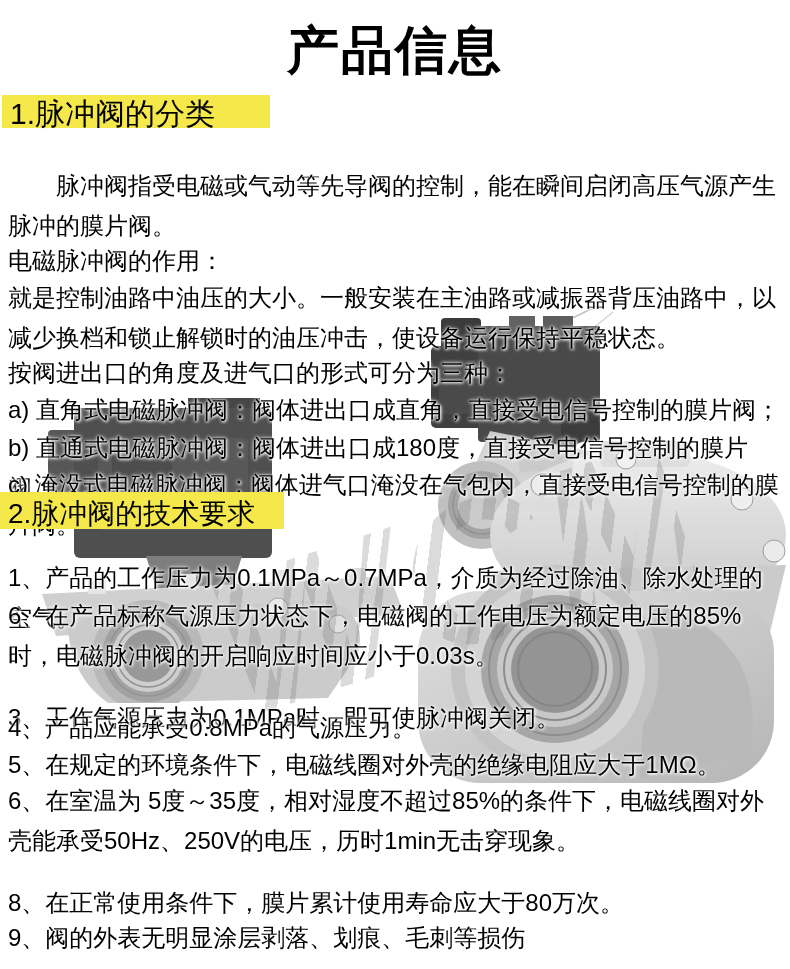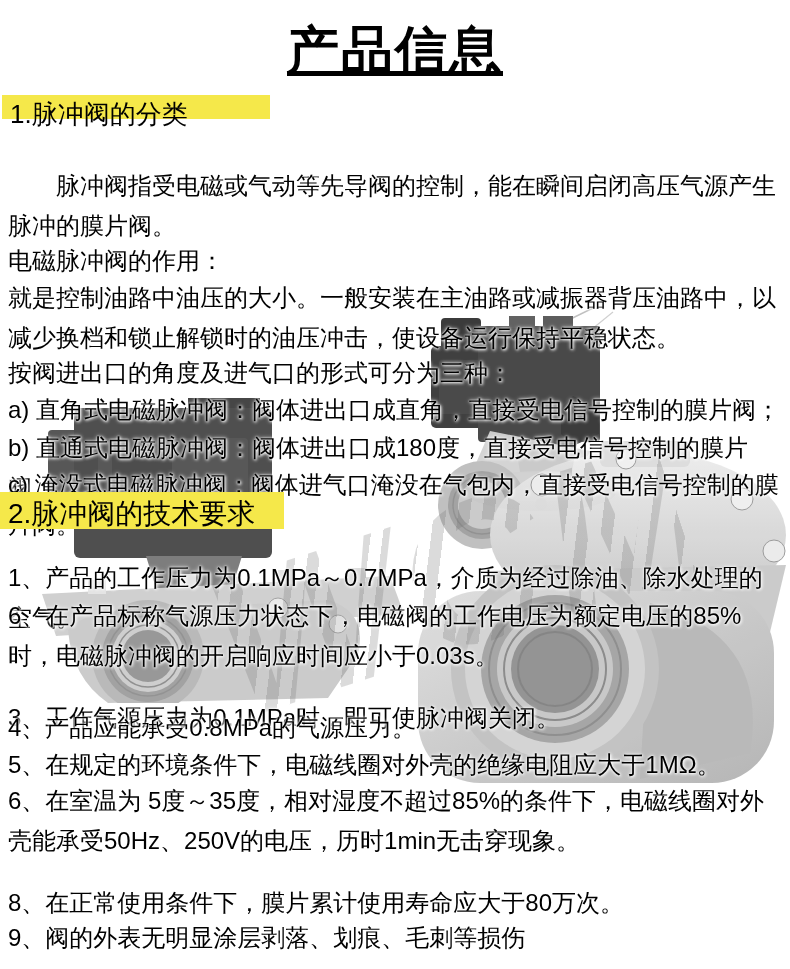--- a/index.html
+++ b/index.html
@@ -13,27 +13,27 @@
     position:absolute;z-index:2;left:210px;top:420px;width:480px;height:340px;
     transform:rotate(-18deg);
     font-size:200px;font-weight:bold;font-style:italic;line-height:320px;
     text-align:center;letter-spacing:6px;
     background:repeating-linear-gradient(115deg,rgba(110,110,110,0.45) 0 12px,rgba(255,255,255,0) 12px 24px);
     -webkit-background-clip:text;background-clip:text;color:transparent;
     opacity:0.55;pointer-events:none;
   }
   .page-title{
     position:absolute;z-index:3;top:16px;left:0;width:100%;text-align:center;
-    font-size:52px;font-weight:bold;letter-spacing:2px;text-decoration:underline;
+    font-size:52px;font-weight:bold;letter-spacing:2px;
   }
   .hl{
     position:absolute;z-index:3;background:#f5e84a;color:#000;
     padding-left:8px;box-sizing:border-box;white-space:nowrap;
   }
-  #h1{left:2px;top:95px;width:268px;height:24px;font-size:26px;line-height:38px;}
+  #h1{left:2px;top:95px;width:268px;height:33px;font-size:30px;line-height:38px;}
   #h2{left:0px;top:492px;width:284px;height:37px;font-size:28px;line-height:43px;}
   .txt{
     position:absolute;z-index:3;left:8px;right:5px;
     font-size:24px;line-height:40px;
     text-shadow:0 0 2px #fff,0 0 4px #fff,1px 1px 3px #fff;
   }
   .indent{text-indent:2em;}
 </style>
 </head>
 <body>

